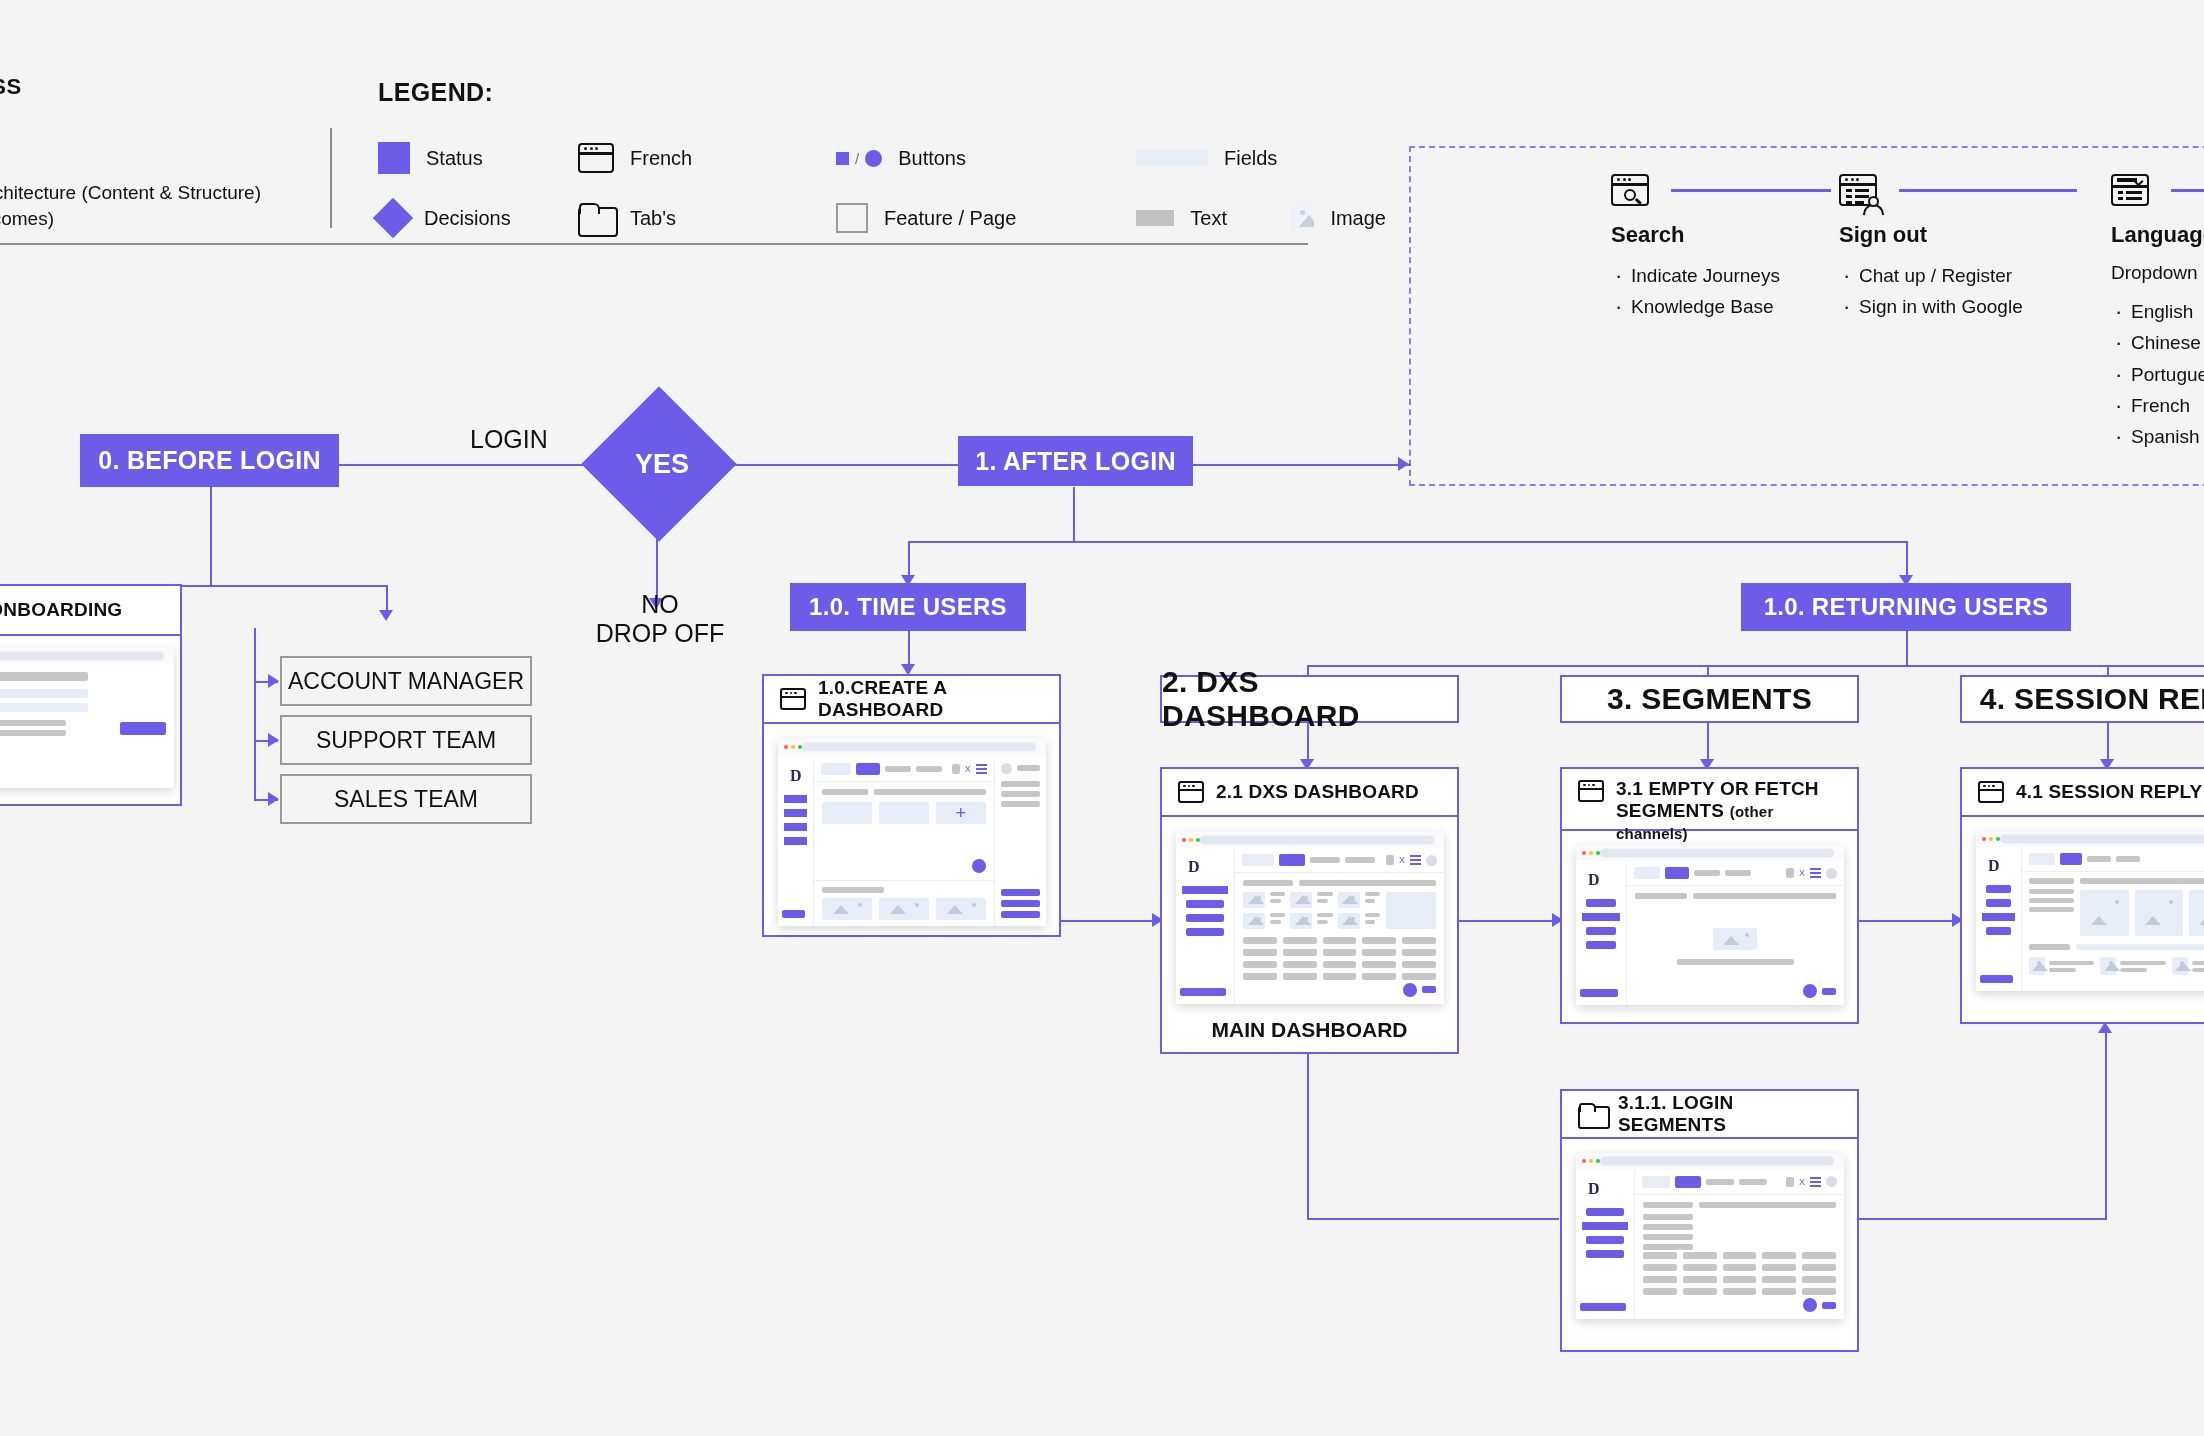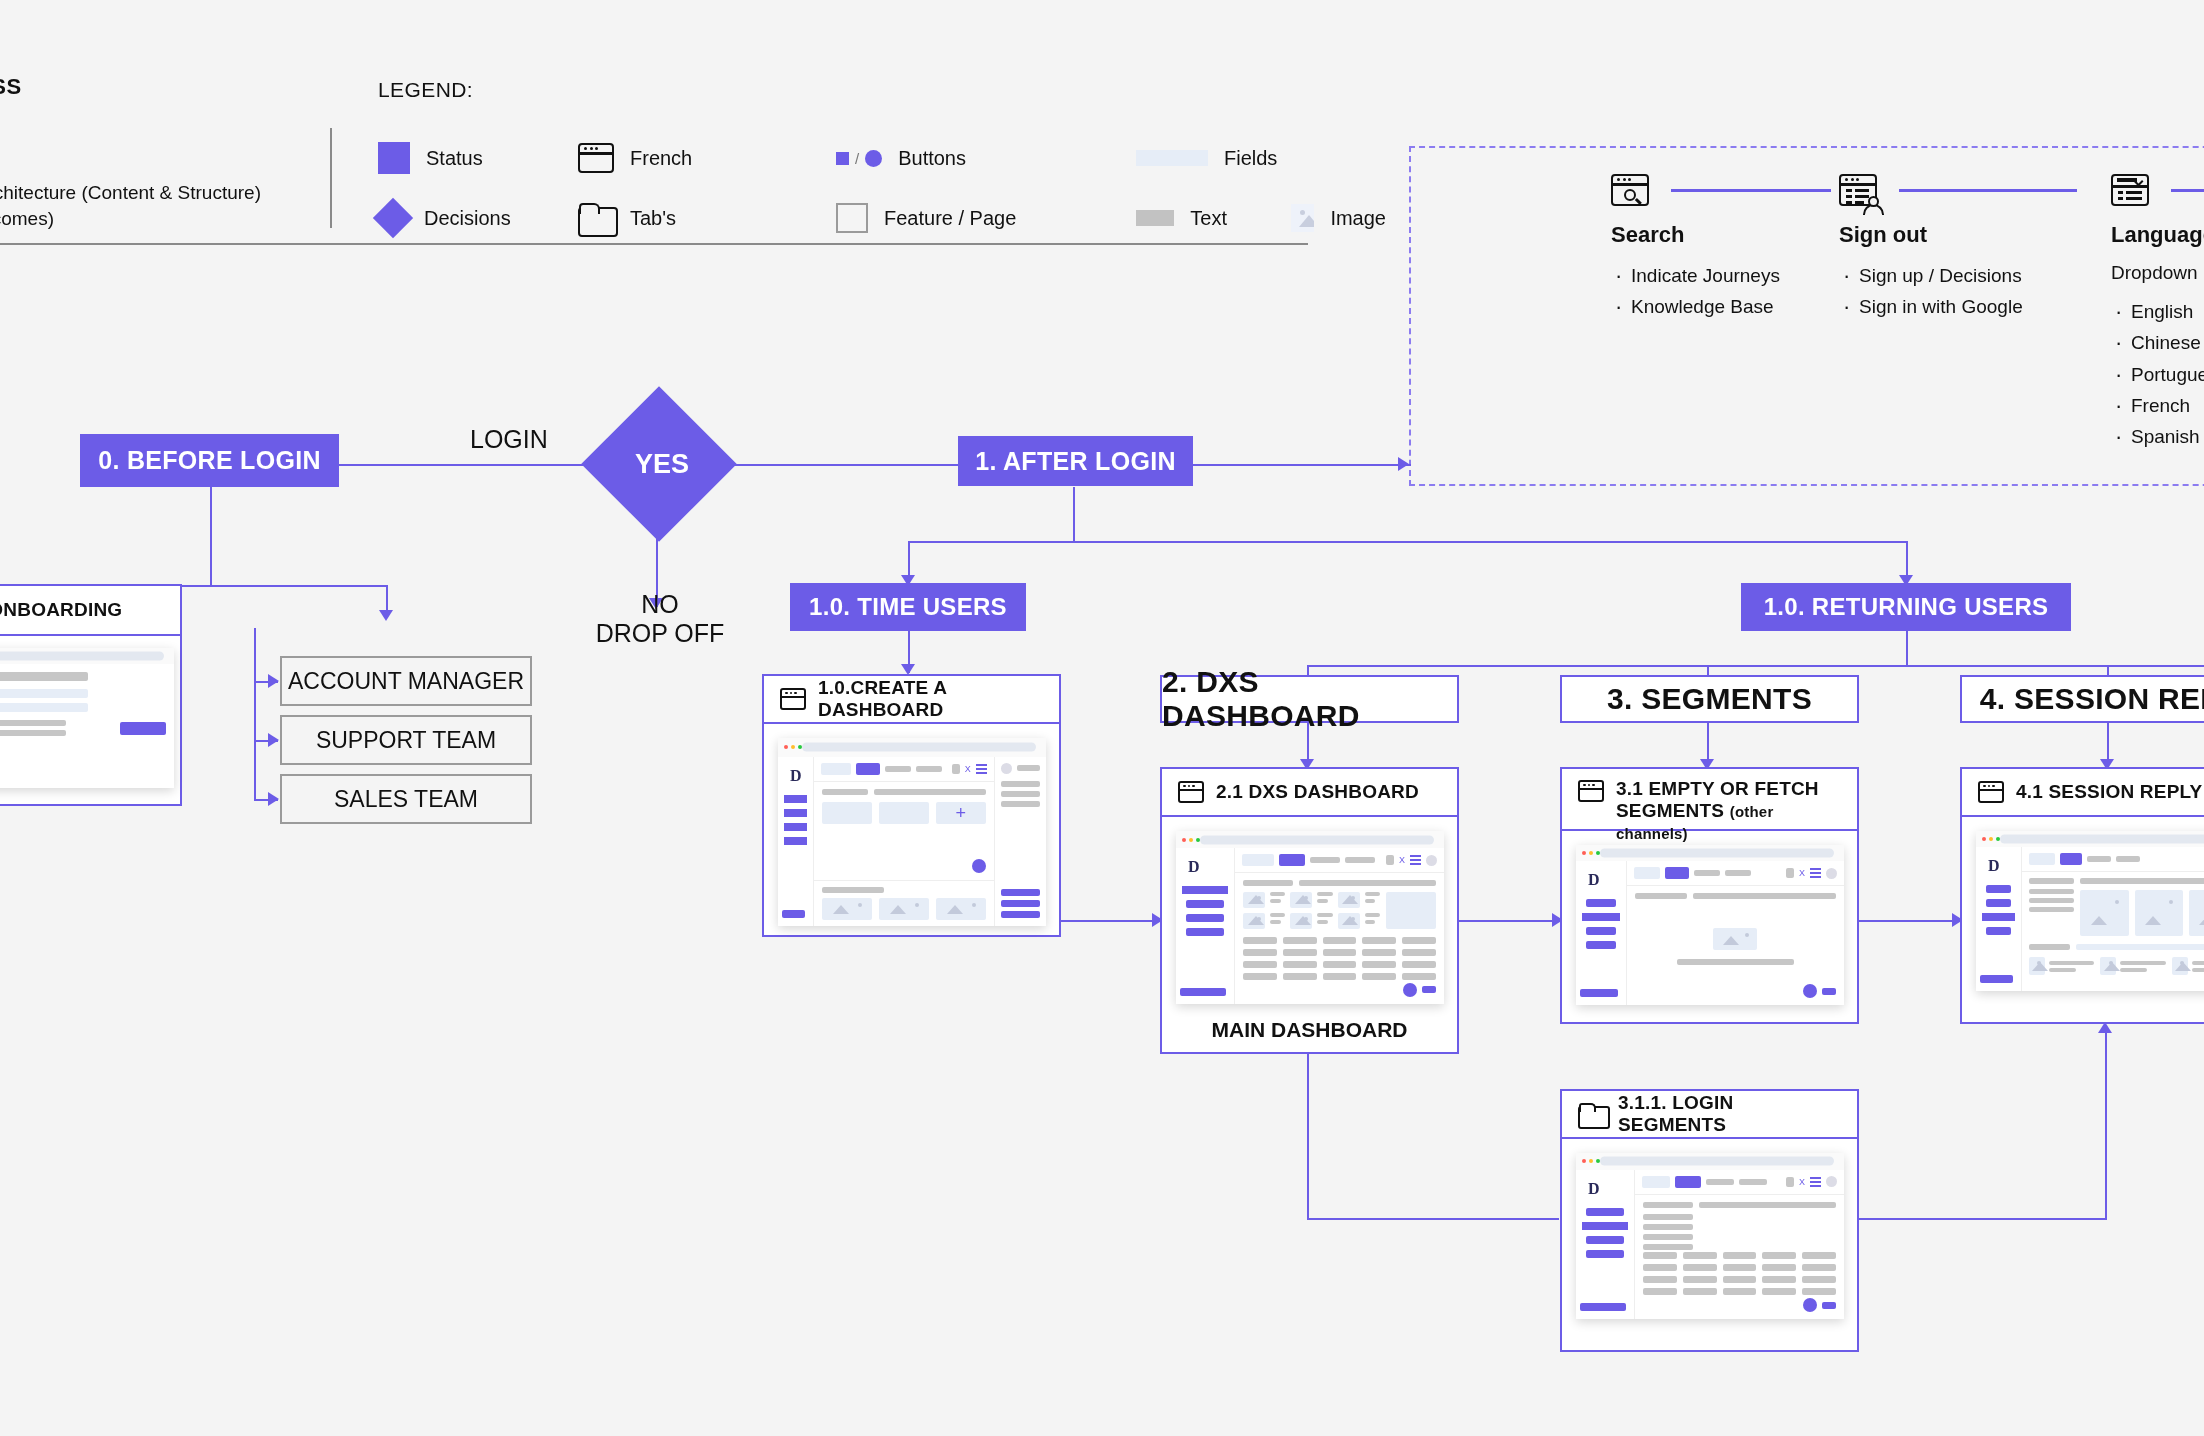--- a/index.html
+++ b/index.html
@@ -22,21 +22,21 @@
     white-space:nowrap;
   }
   .title-sub2 {
     position:absolute; left:-40px; top:180px;
     font-size:19px; color:#111; white-space:nowrap; line-height:1.35;
   }
 
   
   .legend-label {
     position:absolute; left:378px; top:78px;
-    font-size:21px; font-weight:normal; letter-spacing:.4px; color:#111;
+    font-size:25px; font-weight:bold; letter-spacing:.4px; color:#111;
   }
   .legend-divider {
     position:absolute; left:330px; top:128px; width:2px; height:100px;
     background:#8a8a8a;
   }
   .legend-grid {
     position:absolute; left:378px; top:128px;
     display:grid;
     grid-template-columns: 200px 258px 300px 250px;
     grid-template-rows: 60px 60px;
@@ -338,21 +338,21 @@
             <span class="l2b"></span>
           <span class="ln l3"></span>
             <span class="l3b"></span>
           <span class="pers-b"></span>
             <span class="pers-h"></span>
         </span>
         <span class="dp-line" style="width:178px; margin-left:22px"></span>
       </div>
       <div class="dp-title">Sign out</div>
       <div class="dp-list">
-        <div class="dp-li">Sign up / Decisions</div>
+        <div class="dp-li">Chat up / Register</div>
         <div class="dp-li">Sign in with Google</div>
       </div>
     </div>
 
     <div class="dp-col" style="left:700px">
       <div class="dp-icon-row">
         <span class="ic-lang">
           <span class="bar"></span>
             <span class="chev"></span>
           <span class="ln l1"></span>

